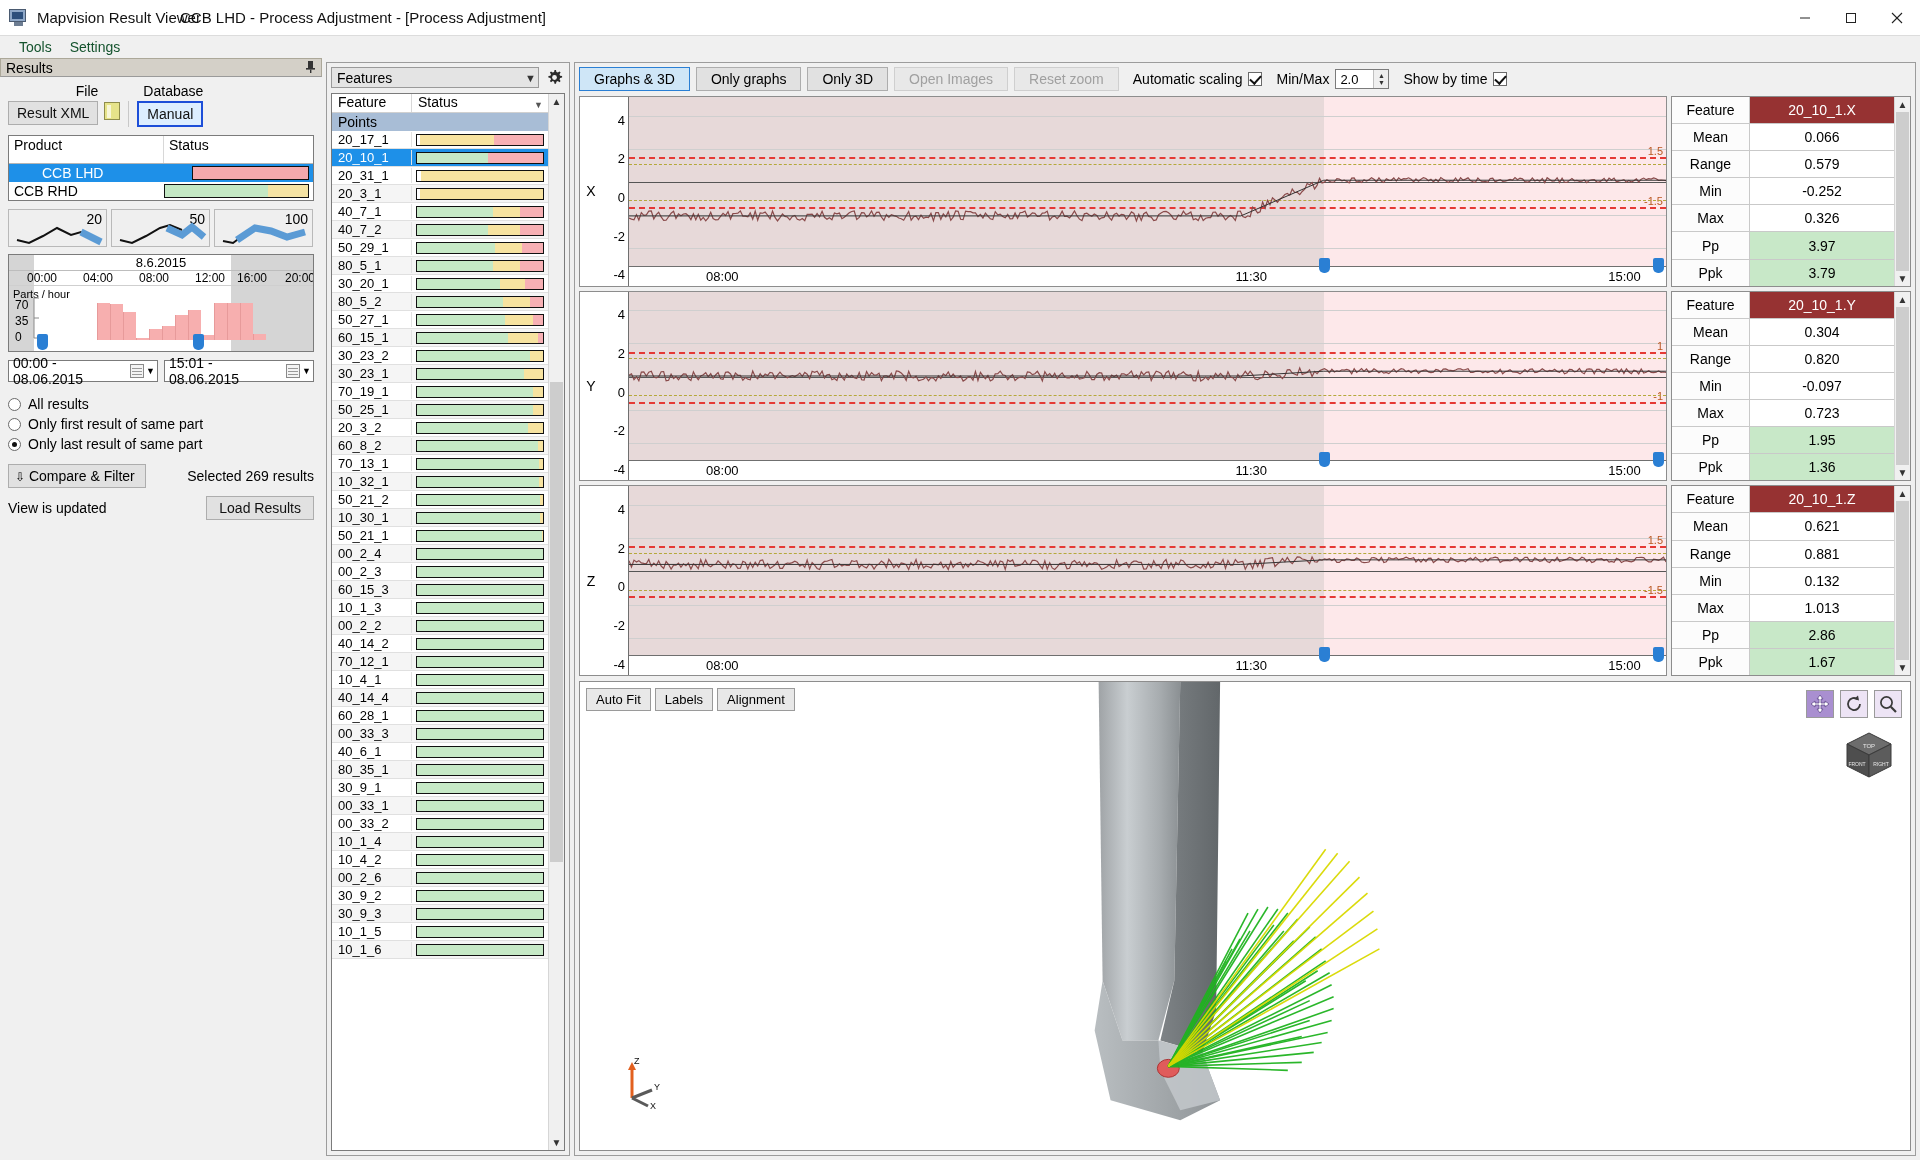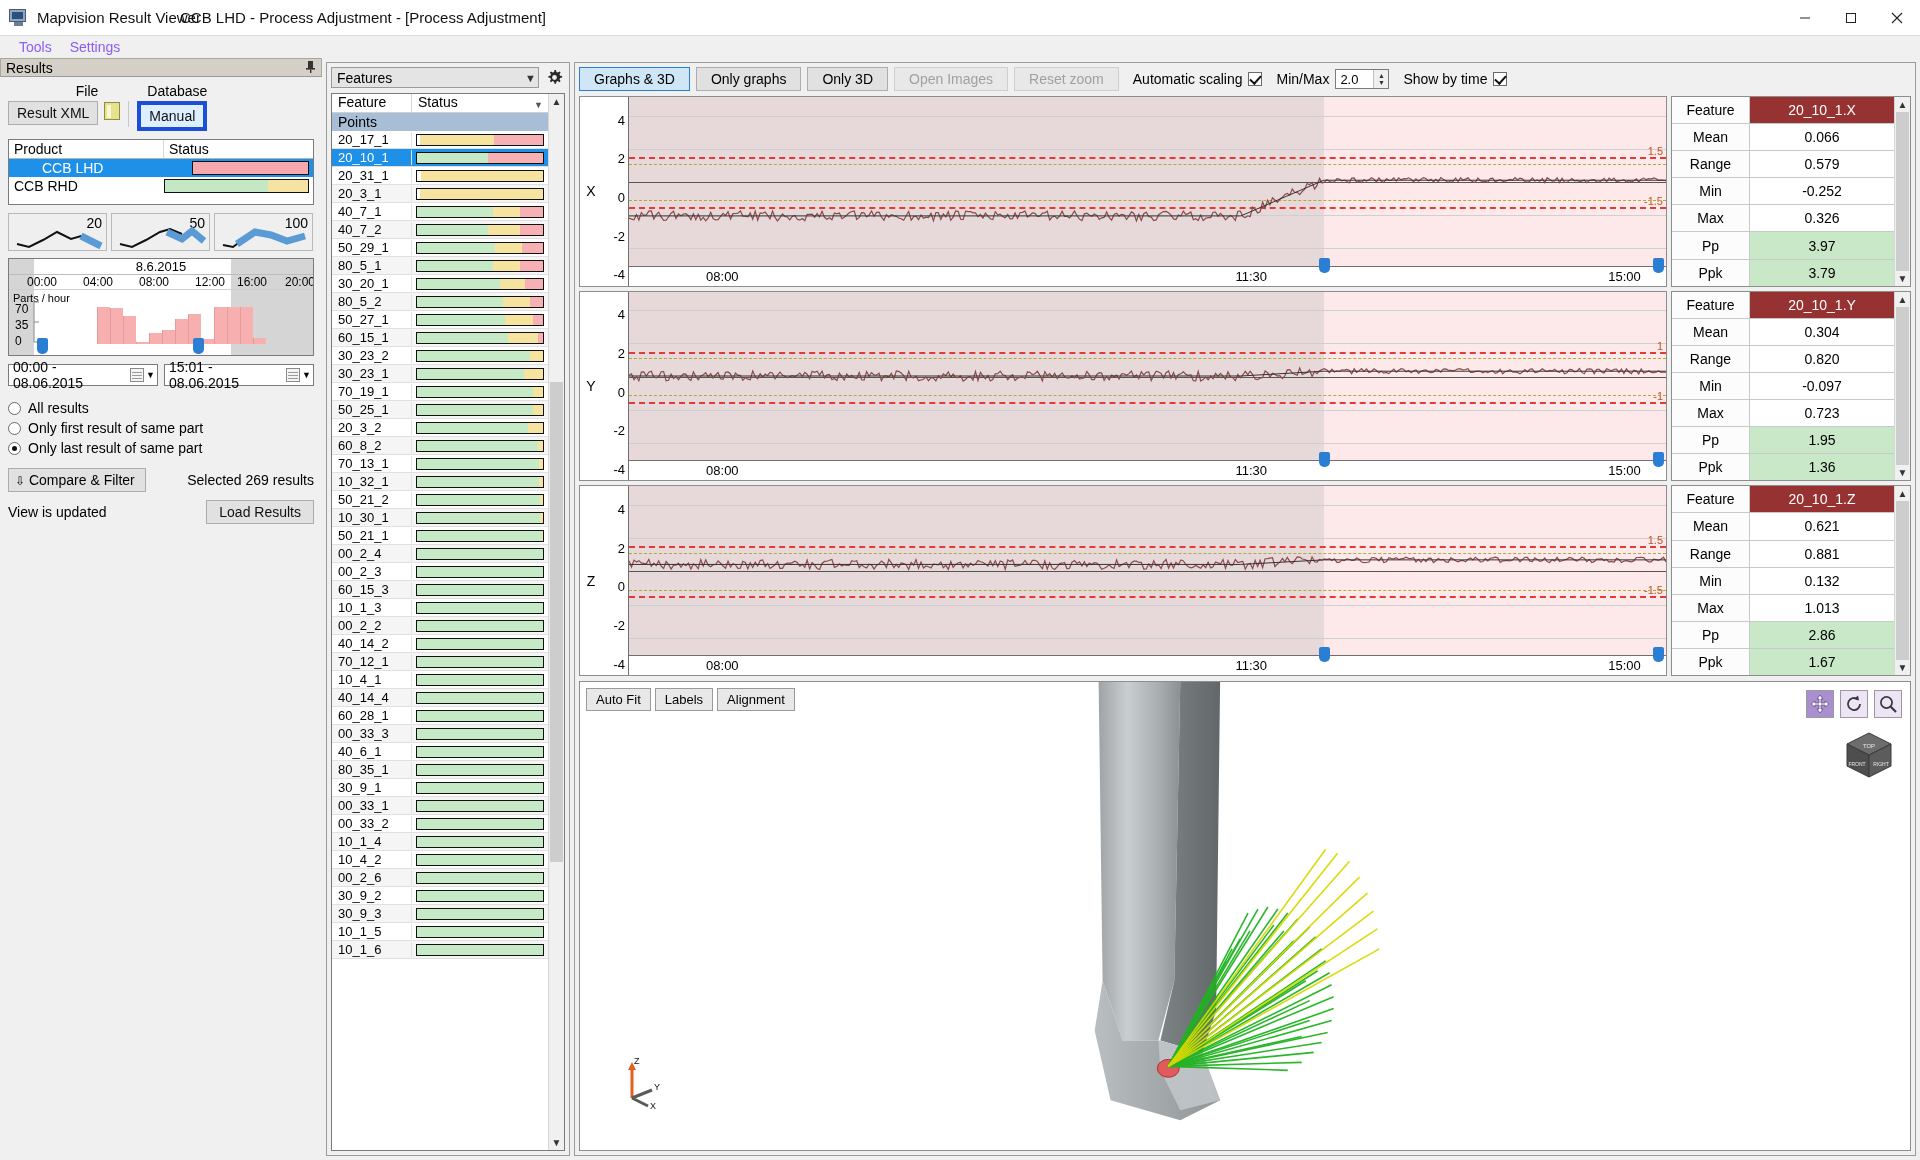--- a/index.html
+++ b/index.html
@@ -21,45 +21,45 @@
   .tb-icon .base { position:absolute; left:5px; top:14px; width:9px; height:4px; background:#6d7d92; }
   .tb-apptitle { font-size:15px; color:#111; }
   .tb-doctitle { position:absolute; left:180px; top:9px; font-size:15px; color:#111; }
   .tb-buttons { margin-left:auto; display:flex; height:36px; }
   .tb-btn { width:46px; height:36px; display:flex; align-items:center; justify-content:center;
             font-size:15px; color:#222; }
   .tb-btn svg { display:block; }
 
   
   .menubar { height:22px; background:#f0f0f0; display:flex; align-items:center; padding-left:10px; flex:none; }
-  .menu-item { padding:2px 9px; font-size:14px; color:#8b5cf6; }
+  .menu-item { padding:2px 9px; font-size:14px; color:#14532d; }
 
   
   .body { flex:1; display:flex; align-items:stretch; padding:0; }
 
   
   .left-panel { width:322px; flex:none; display:flex; flex-direction:column; background:#f0f0f0; }
   .panel-caption { height:19px; background:#d4d0c8; border:1px solid #aca899; border-bottom:1px solid #9a9a9a;
                    display:flex; align-items:center; padding:0 5px; font-size:14px; position:relative; }
   .panel-caption .pin { margin-left:auto; font-size:13px; color:#222; line-height:1; }
   .left-inner { padding:6px 8px 0 8px; flex:1; display:flex; flex-direction:column; }
 
   .grp-row { display:flex; align-items:flex-start; gap:0; }
   .grp { display:flex; flex-direction:column; }
   .grp-label { font-size:14px; margin-bottom:2px;text-align:right; }
   .btn { background:#e1e1e1; border:1px solid #adadad; font-size:14px; padding:3px 8px;
          font-family:"Liberation Sans", sans-serif; color:#111; text-align:center; }
-  .btn.sel { background:#ddeeff; border:4px solid #1d4ed8; }
+  .btn.sel { background:#ddeeff; border:2px solid #1d4ed8; }
   .vsep { width:1px; background:#c8c8c8; height:26px; margin:18px 8px 0 8px; }
   .xml-ico { width:16px; height:18px; background:#e6e38a; border:1px solid #8e8c4c; margin:19px 0 0 6px; position:relative; }
   .xml-ico:after { content:""; position:absolute; left:2px; top:2px; width:4px; height:13px; background:#f7f6d8; }
 
   
   .prod-table { margin-top:8px; border:1px solid #7b7b7b; background:#fff; height:66px; }
-  .prod-head { display:flex; height:19px; border-bottom:1px solid #b5b5b5; }
+  .prod-head { display:flex; height:28px; border-bottom:1px solid #b5b5b5; }
   .prod-head div { font-size:14px; padding:1px 5px; }
   .ph-prod { width:155px; border-right:1px solid #d8d8d8; }
   .prod-row { display:flex; height:18px; align-items:center; }
   .prod-row.sel { background:#1e90e8; color:#fff;padding-left:28px; }
   .pr-name { width:155px; padding-left:5px; font-size:14px; }
   .pr-bar { flex:1; height:14px; margin-right:4px; border:1px solid #111; display:flex; }
 
   
   .spark-row { display:flex; gap:4px; margin-top:8px; }
   .spark { width:99px; height:38px; background:#efefef; border:1px solid #b9b9b9; position:relative; }

